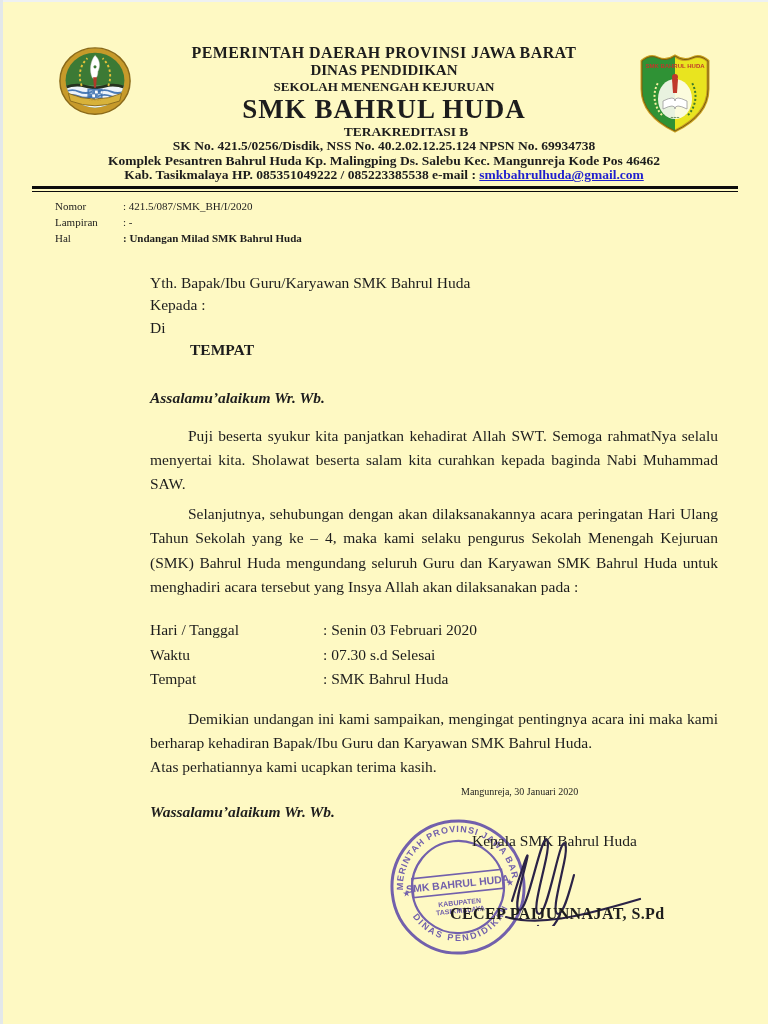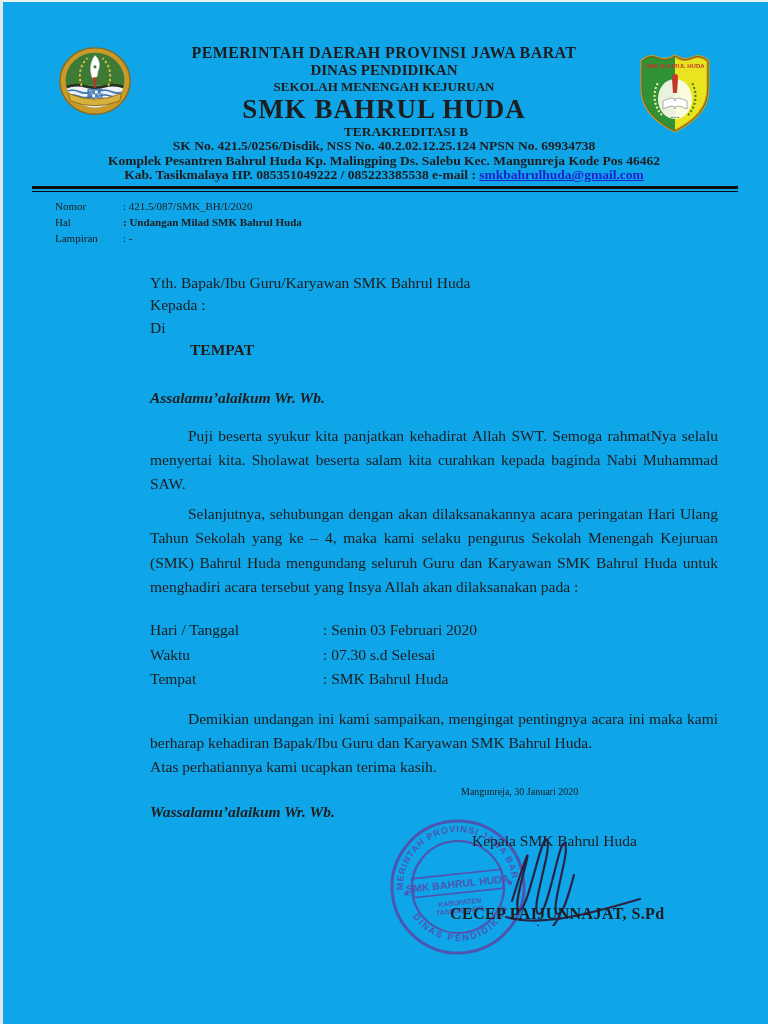--- a/index.html
+++ b/index.html
@@ -1,18 +1,18 @@
 <!DOCTYPE html>
 <html><head>
 <meta charset="utf-8">
 <style>
   html,body{margin:0;padding:0;background:#ffffff;}
   .page{
     position:relative;width:768px;height:1024px;margin:0 auto;
-    background:#0ea5e9;overflow:hidden;
+    background:#fef9c3;overflow:hidden;
     font-family:"Liberation Serif","DejaVu Serif",serif;
     color:#1d1d1d;
     box-shadow:inset 3px 0 0 #e3e8ea, inset 0 2px 0 #eef1f2;
   }
   
   .header{position:relative;padding-top:44px;text-align:center;}
   .logo-left{position:absolute;left:56px;top:46px;width:78px;height:74px;}
   .logo-right{position:absolute;left:636px;top:49px;width:78px;height:86px;}
   .h-line1{font-size:16px;font-weight:bold;letter-spacing:.4px;line-height:18px;}
   .h-line2{font-size:15px;font-weight:bold;line-height:17px;}
@@ -128,26 +128,26 @@
   </div>
 
   <div class="rule"></div>
 
   <div class="meta">
     <div class="meta-row">
       <span class="meta-label">Nomor</span>
       <span class="meta-value">: 421.5/087/SMK_BH/I/2020</span>
     </div>
     <div class="meta-row">
+      <span class="meta-label">Lampiran</span>
+      <span class="meta-value">: -</span>
+    </div>
+    <div class="meta-row">
       <span class="meta-label">Hal</span>
       <span class="meta-value bold">: Undangan Milad SMK Bahrul Huda</span>
-    </div>
-    <div class="meta-row">
-      <span class="meta-label">Lampiran</span>
-      <span class="meta-value">: -</span>
     </div>
   </div>
 
   <div class="content">
     <div class="recipient">
       <div>Yth. Bapak/Ibu Guru/Karyawan SMK Bahrul Huda</div>
       <div>Kepada :</div>
       <div>Di</div>
       <div class="tempat">TEMPAT</div>
     </div>

